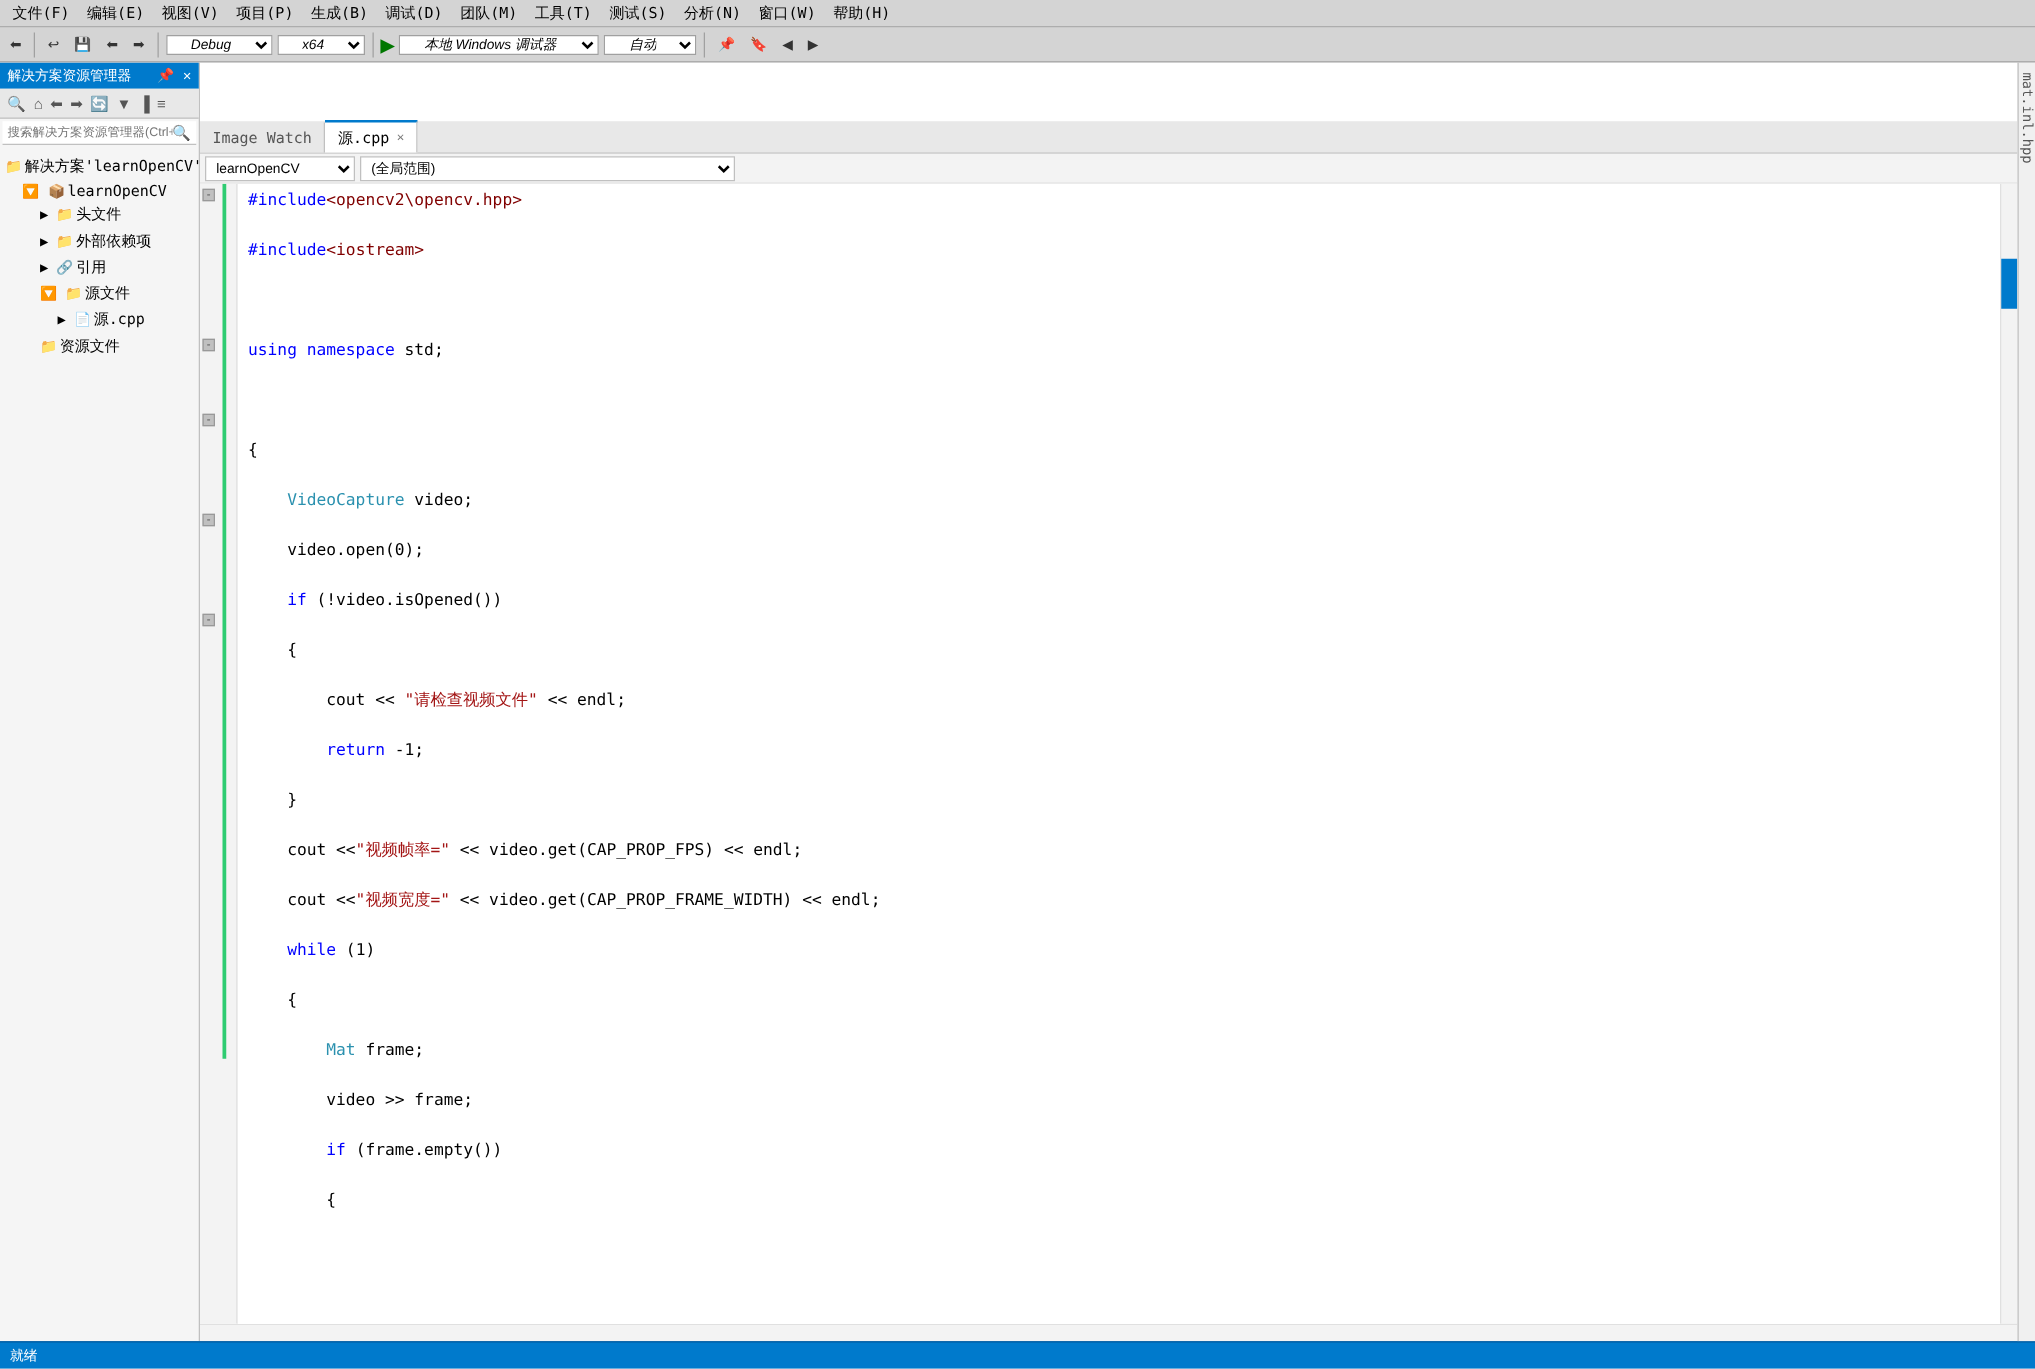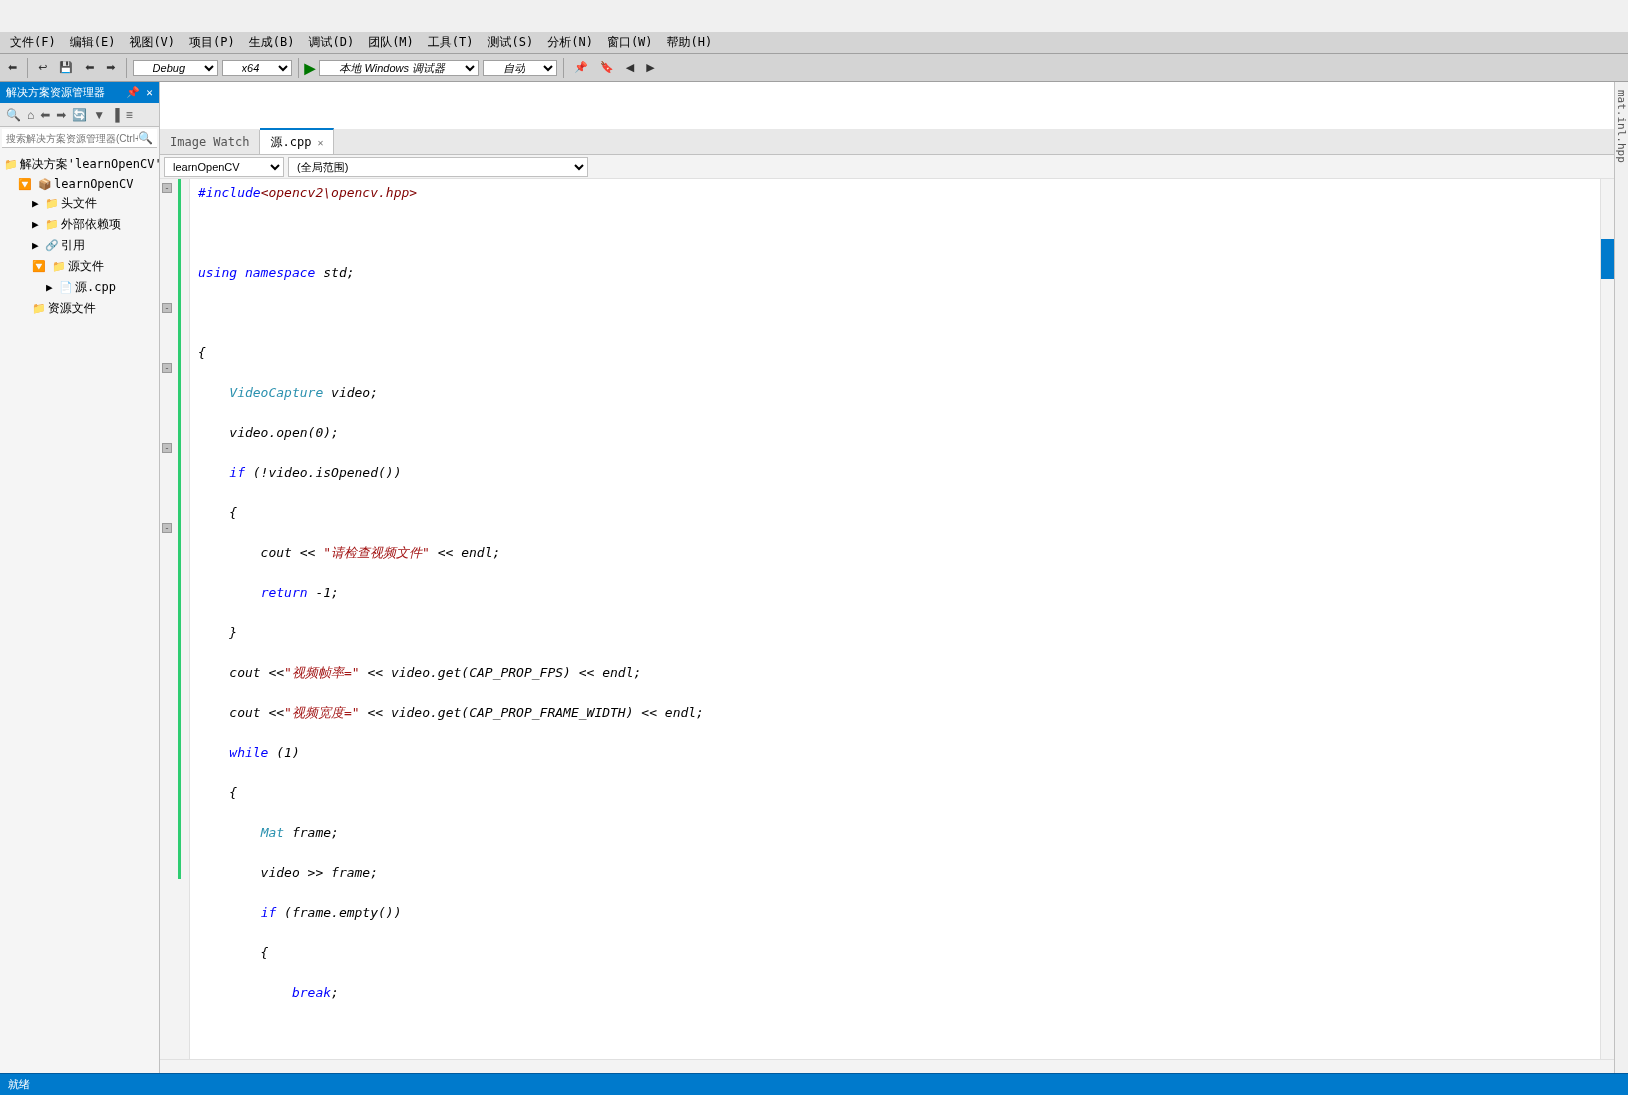--- a/index.html
+++ b/index.html
@@ -17,21 +17,20 @@
     
     .menu-bar {
       background: #d4d4d4;
       display: flex;
       align-items: center;
       height: 22px;
       border-bottom: 1px solid #a0a0a0;
       padding: 0 4px;
       gap: 2px;
       font-size: 12px;
-      margin-top: 32px;
     }
     .menu-item {
       padding: 2px 6px;
       cursor: pointer;
       color: #000;
     }
 
     
     .toolbar {
       background: #d4d4d4;
@@ -253,21 +252,20 @@
       flex: 1;
       overflow: auto;
       padding: 4px 8px;
       background: white;
       font-family: 'Consolas', monospace;
       font-size: 13px;
       line-height: 20px;
       white-space: pre;
       color: #000;
       position: relative;
-      font-style: italic;
     }
     .scrollbar-right {
       width: 14px;
       background: #f3f3f3;
       border-left: 1px solid #e0e0e0;
       display: flex;
       flex-direction: column;
     }
     .scrollbar-thumb {
       width: 14px;
@@ -440,40 +438,40 @@
         <div class="fold-marker" style="top: 4px">-</div>
         <div class="fold-marker" style="top: 124px">-</div>
         <div class="fold-marker" style="top: 184px">-</div>
         <div class="fold-marker" style="top: 264px">-</div>
         <div class="fold-marker" style="top: 344px">-</div>
 
         <div class="green-bar" style="top: 0; height: 700px; left: 18px; width: 3px;"></div>
       </div>
 
       <div class="code-editor"><span class="code-line"><span style="color:#0000ff">#include</span><span style="color:#800000">&lt;opencv2\opencv.hpp&gt;</span></span>
+<span class="code-line"><span style="color:#0000ff">#include</span><span style="color:#800000">&lt;iostream&gt;</span></span>
 <span class="code-line"></span>
 <span class="code-line"><span style="color:#0000ff">using namespace</span> std;</span>
 <span class="code-line"></span>
 <span class="code-line">{</span>
 <span class="code-line">    <span style="color:#2b91af">VideoCapture</span> video;</span>
 <span class="code-line">    video.open(0);</span>
 <span class="code-line">    <span style="color:#0000ff">if</span> (!video.isOpened())</span>
 <span class="code-line">    {</span>
 <span class="code-line">        cout &lt;&lt; <span style="color:#a31515">"请检查视频文件"</span> &lt;&lt; endl;</span>
 <span class="code-line">        <span style="color:#0000ff">return</span> -1;</span>
 <span class="code-line">    }</span>
 <span class="code-line">    cout &lt;&lt;<span style="color:#a31515">"视频帧率="</span> &lt;&lt; video.get(CAP_PROP_FPS) &lt;&lt; endl;</span>
 <span class="code-line">    cout &lt;&lt;<span style="color:#a31515">"视频宽度="</span> &lt;&lt; video.get(CAP_PROP_FRAME_WIDTH) &lt;&lt; endl;</span>
 <span class="code-line">    <span style="color:#0000ff">while</span> (1)</span>
 <span class="code-line">    {</span>
 <span class="code-line">        <span style="color:#2b91af">Mat</span> frame;</span>
 <span class="code-line">        video &gt;&gt; frame;</span>
 <span class="code-line">        <span style="color:#0000ff">if</span> (frame.empty())</span>
 <span class="code-line">        {</span>
-<span class="code-line">            <span style="color:#0000ff">break</span>;</span>
 
 
 
 
 
 
 
 
 
 

